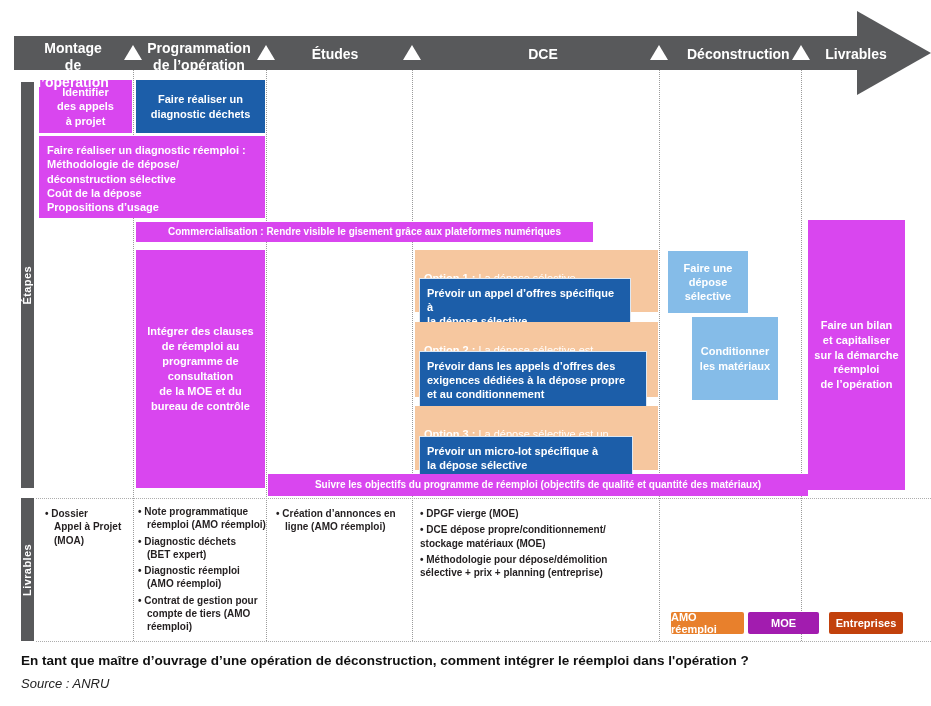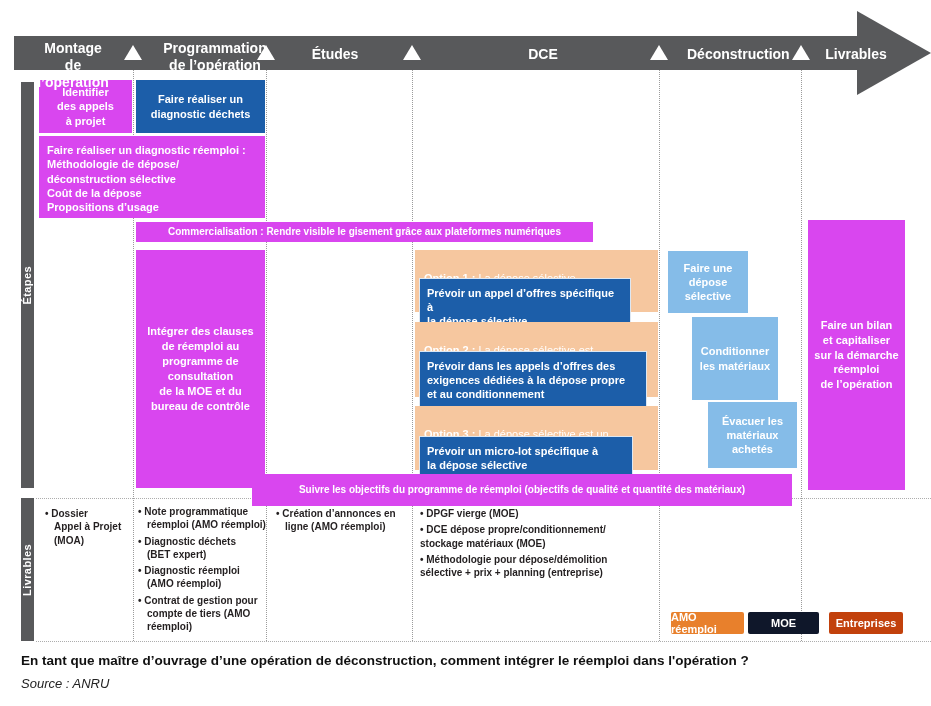--- a/index.html
+++ b/index.html
@@ -61,21 +61,21 @@
   <div class="vline" style="left:412px"></div>
   <div class="vline" style="left:659px"></div>
   <div class="vline" style="left:801px"></div>
   <div class="hline" style="top:498px"></div>
   <div class="hline" style="top:641px"></div>
 
   <div class="arrow-band"></div>
   <div class="arrow-head"></div>
   <div class="phase" style="left:28px;top:40px;width:90px">Montage
 de l’opération</div>
-  <div class="phase" style="left:163px;top:40px;width:104px">Programmation
+  <div class="phase" style="left:147px;top:40px;width:104px">Programmation
 de l’opération</div>
   <div class="phase" style="left:300px;top:46px;width:70px">Études</div>
   <div class="phase" style="left:508px;top:46px;width:70px">DCE</div>
   <div class="phase" style="left:687px;top:46px;width:100px">Déconstruction</div>
   <div class="phase" style="left:818px;top:46px;width:76px">Livrables</div>
   <div class="tri" style="left:124px"></div>
   <div class="tri" style="left:257px"></div>
   <div class="tri" style="left:403px"></div>
   <div class="tri" style="left:650px"></div>
   <div class="tri" style="left:792px"></div>
@@ -123,30 +123,27 @@
 micro-lot intégré au lot déconstruction</span></div>
     <div class="box blue opt-action" style="top:30px;width:214px">Prévoir un micro-lot spécifique à
 la dépose sélective</div>
   </div>
 
   <div class="box lightblue center fs11" style="left:668px;top:251px;width:80px;height:62px">Faire une
 dépose
 sélective</div>
   <div class="box lightblue center fs11" style="left:692px;top:317px;width:86px;height:83px">Conditionner
 les matériaux</div>
-  <div class="box lightblue center fs11" style="left:708px;top:402px;width:89px;height:66px">Évacuer les
-matériaux
-achetés</div>
 
   <div class="box orange center fs11" style="left:808px;top:220px;width:97px;height:270px;line-height:1.35">Faire un bilan
 et capitaliser
 sur la démarche
 réemploi
 de l’opération</div>
-  <div class="box orange center fs10" style="left:252px;top:474px;width:540px;height:32px">Suivre les objectifs du programme de réemploi (objectifs de qualité et quantité des matériaux)</div>
+  <div class="box orange center fs10" style="left:268px;top:474px;width:540px;height:22px">Suivre les objectifs du programme de réemploi (objectifs de qualité et quantité des matériaux)</div>
 
   <ul class="liv hang" style="left:45px;top:507px;width:88px">
     <li>Dossier
 Appel à Projet
 (MOA)</li>
   </ul>
   <ul class="liv hang" style="left:138px;top:505px;width:130px">
     <li>Note programmatique
 réemploi (AMO réemploi)</li>
     <li>Diagnostic déchets
@@ -163,19 +160,19 @@
   </ul>
   <ul class="liv" style="left:420px;top:507px;width:238px">
     <li>DPGF vierge (MOE)</li>
     <li>DCE dépose propre/conditionnement/
 stockage matériaux (MOE)</li>
     <li>Méthodologie pour dépose/démolition
 sélective + prix + planning (entreprise)</li>
   </ul>
 
   <div class="badge" style="left: 671px; width: 73px; background: rgb(232, 128, 44);">AMO réemploi</div>
-  <div class="badge" style="left: 748px; width: 71px; background: #0f172a;">MOE</div>
+  <div class="badge" style="left: 748px; width: 71px; background: #a21caf;">MOE</div>
   <div class="badge" style="left: 829px; width: 74px; background: #c2410c;">Entreprises</div>
 
   <div class="title">En tant que maître d’ouvrage d’une opération de déconstruction, comment intégrer le réemploi dans l'opération ?</div>
   <div class="source">Source : ANRU</div>
 
 </div>
 
 </body></html>

